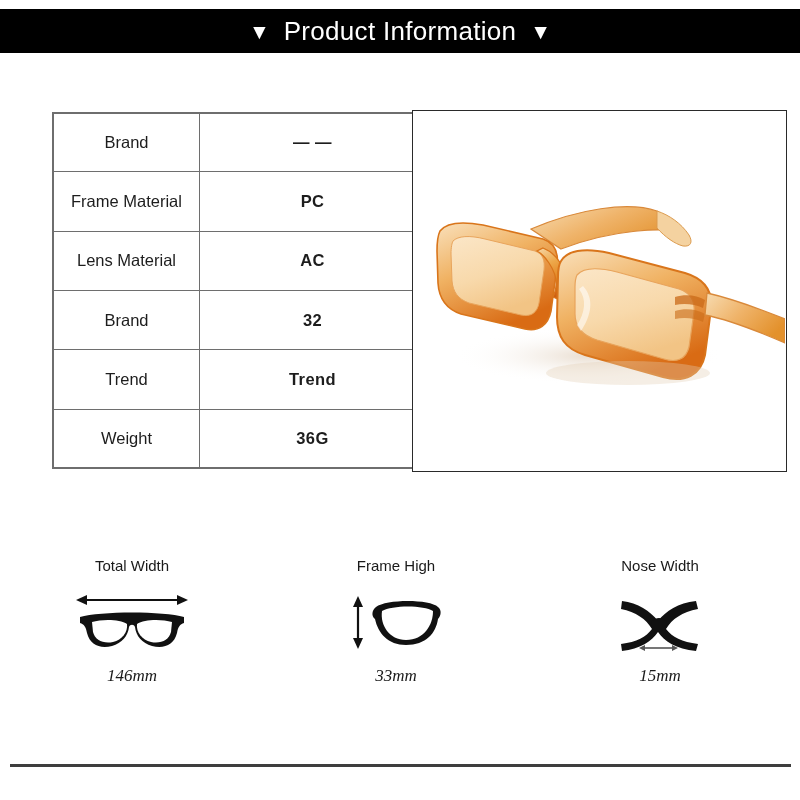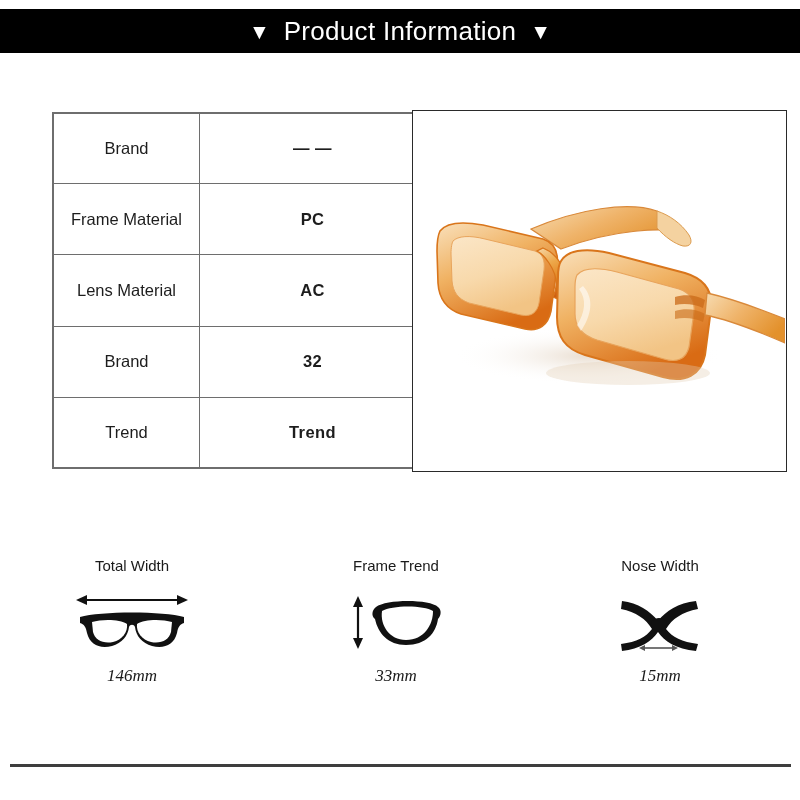--- a/index.html
+++ b/index.html
@@ -170,20 +170,24 @@
         <td class="k">Lens Material</td>
         <td class="v">AC</td>
       </tr>
       <tr>
         <td class="k">Brand</td>
         <td class="v">32</td>
       </tr>
       <tr>
         <td class="k">Trend</td>
         <td class="v">Trend</td>
+      </tr>
+      <tr>
+        <td class="k">Weight</td>
+        <td class="v">36G</td>
       </tr>
     </tbody>
   </table>
 </div>
 
 <div class="photo-box">
   <svg width="372" height="359" viewBox="0 0 372 359">
     <defs>
       <linearGradient id="frameGrad" x1="0" y1="0" x2="0.3" y2="1">
         <stop offset="0%" stop-color="#f6d7a8"></stop>
@@ -270,21 +274,21 @@
         </g>
         <path d="M20 31 C 30 28, 48 28, 55 33 C 56 41, 50 49, 41 51 C 31 53, 23 49, 21 41 Z" fill="#fff"></path>
         <path d="M65 33 C 72 28, 90 28, 100 31 L 99 41 C 97 49, 89 53, 79 51 C 70 49, 64 41, 65 33 Z" fill="#fff"></path>
       </svg>
     </div>
     <div class="dim-value">146mm</div>
   </div>
 
 
   <div class="dim-cell">
-    <div class="dim-label">Frame Trend</div>
+    <div class="dim-label">Frame High</div>
     <div class="dim-icon">
       <svg width="96" height="62" viewBox="0 0 96 62">
         <g stroke="#111" stroke-width="2.2" fill="none">
           <line x1="10" y1="13" x2="10" y2="50"></line>
           <polygon points="10,5 5,16 15,16" fill="#111" stroke="none"></polygon>
           <polygon points="10,58 5,47 15,47" fill="#111" stroke="none"></polygon>
         </g>
         <g fill="#111">
           <path d="M28 16 C 38 8, 82 8, 90 16 C 94 19, 93 25, 90 28
                    C 88 42, 78 54, 58 54 C 40 54, 30 42, 27 28 C 23 25, 24 19, 28 16 Z"></path>

